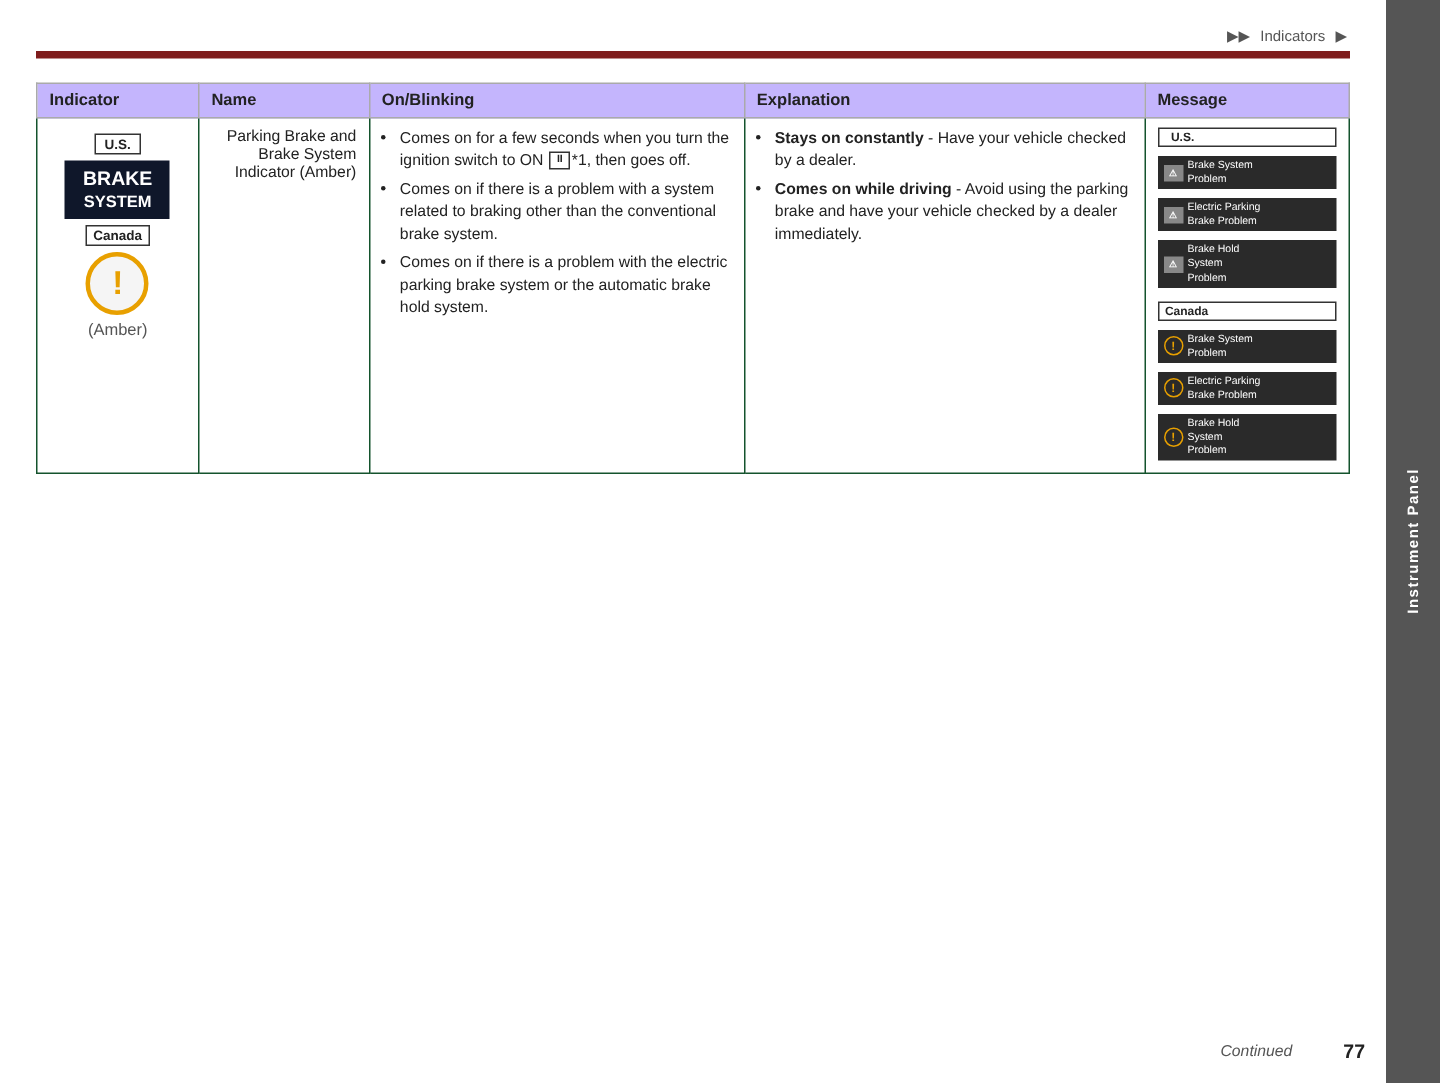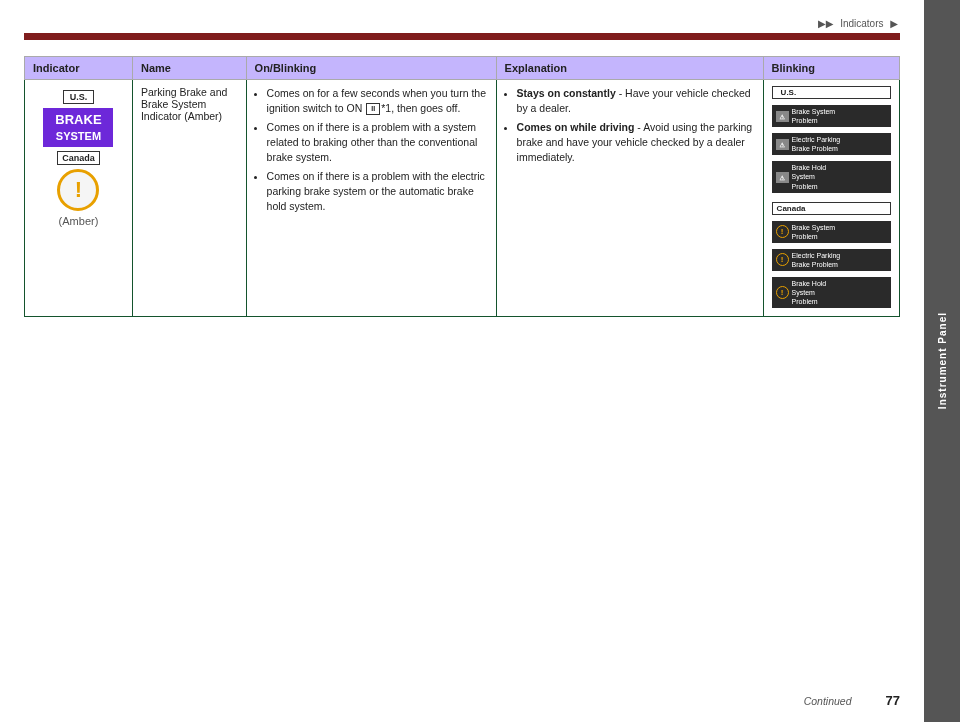--- a/index.html
+++ b/index.html
@@ -46,21 +46,21 @@
       padding: 18px 24px 18px 24px;
     }
 
     
     .breadcrumb {
       text-align: right;
       font-size: 10px;
       color: #555;
       margin-bottom: 6px;
       padding-bottom: 4px;
-      border-bottom: 7px solid #7f1d1d;
+      border-bottom: 5px solid #7f1d1d;
     }
     .breadcrumb span {
       margin: 0 2px;
     }
 
     
     .indicator-table {
       width: 100%;
       border-collapse: collapse;
       margin-top: 16px;
@@ -73,21 +73,21 @@
       text-align: left;
       font-weight: bold;
       font-size: 11px;
     }
     .indicator-table td {
       border: 1px solid #14532d;
       padding: 6px 8px;
       vertical-align: top;
     }
     .indicator-col { width: 95px; }
-    .name-col { width: 100px; }
+    .name-col { width: 100px; text-align: right; }
     .onblinking-col { width: 220px; }
     .explanation-col { width: 235px; }
     .message-col { width: 120px; }
 
     
     .indicator-cell {
       display: flex;
       flex-direction: column;
       align-items: center;
       gap: 4px;
@@ -95,21 +95,21 @@
     }
     .us-badge {
       background: #fff;
       border: 1.5px solid #333;
       font-size: 9px;
       font-weight: bold;
       padding: 1px 6px;
       display: inline-block;
     }
     .brake-system-box {
-      background: #6d28d9;
+      background: #0f172a;
       color: #fff;
       text-align: center;
       padding: 4px 8px;
       font-weight: bold;
       font-size: 11px;
       line-height: 1.3;
       width: 70px;
     }
     .brake-system-box .brake-main {
       font-size: 13px;
@@ -180,21 +180,21 @@
       margin-top: 10px;
       font-size: 10.5px;
       line-height: 1.5;
     }
     .footnote .bold-term { font-weight: 900; }
 
     
     .footer {
       position: absolute;
       bottom: 14px;
-      right: 60px;
+      right: 50px;
       font-size: 10.5px;
       color: #555;
       display: flex;
       align-items: center;
       gap: 8px;
     }
     .footer-continued {
       font-style: italic;
     }
     .footer-page {
@@ -292,21 +292,21 @@
     <span>▶</span>
   </div>
 
   <table class="indicator-table">
     <thead>
       <tr>
         <th class="indicator-col">Indicator</th>
         <th class="name-col">Name</th>
         <th class="onblinking-col">On/Blinking</th>
         <th class="explanation-col">Explanation</th>
-        <th class="message-col">Blinking</th>
+        <th class="message-col">Message</th>
       </tr>
     </thead>
     <tbody>
       <tr>
 
         <td class="indicator-col">
           <div class="indicator-cell">
             <span class="us-badge">U.S.</span>
             <div class="brake-system-box">
               <span class="brake-main">BRAKE</span>

